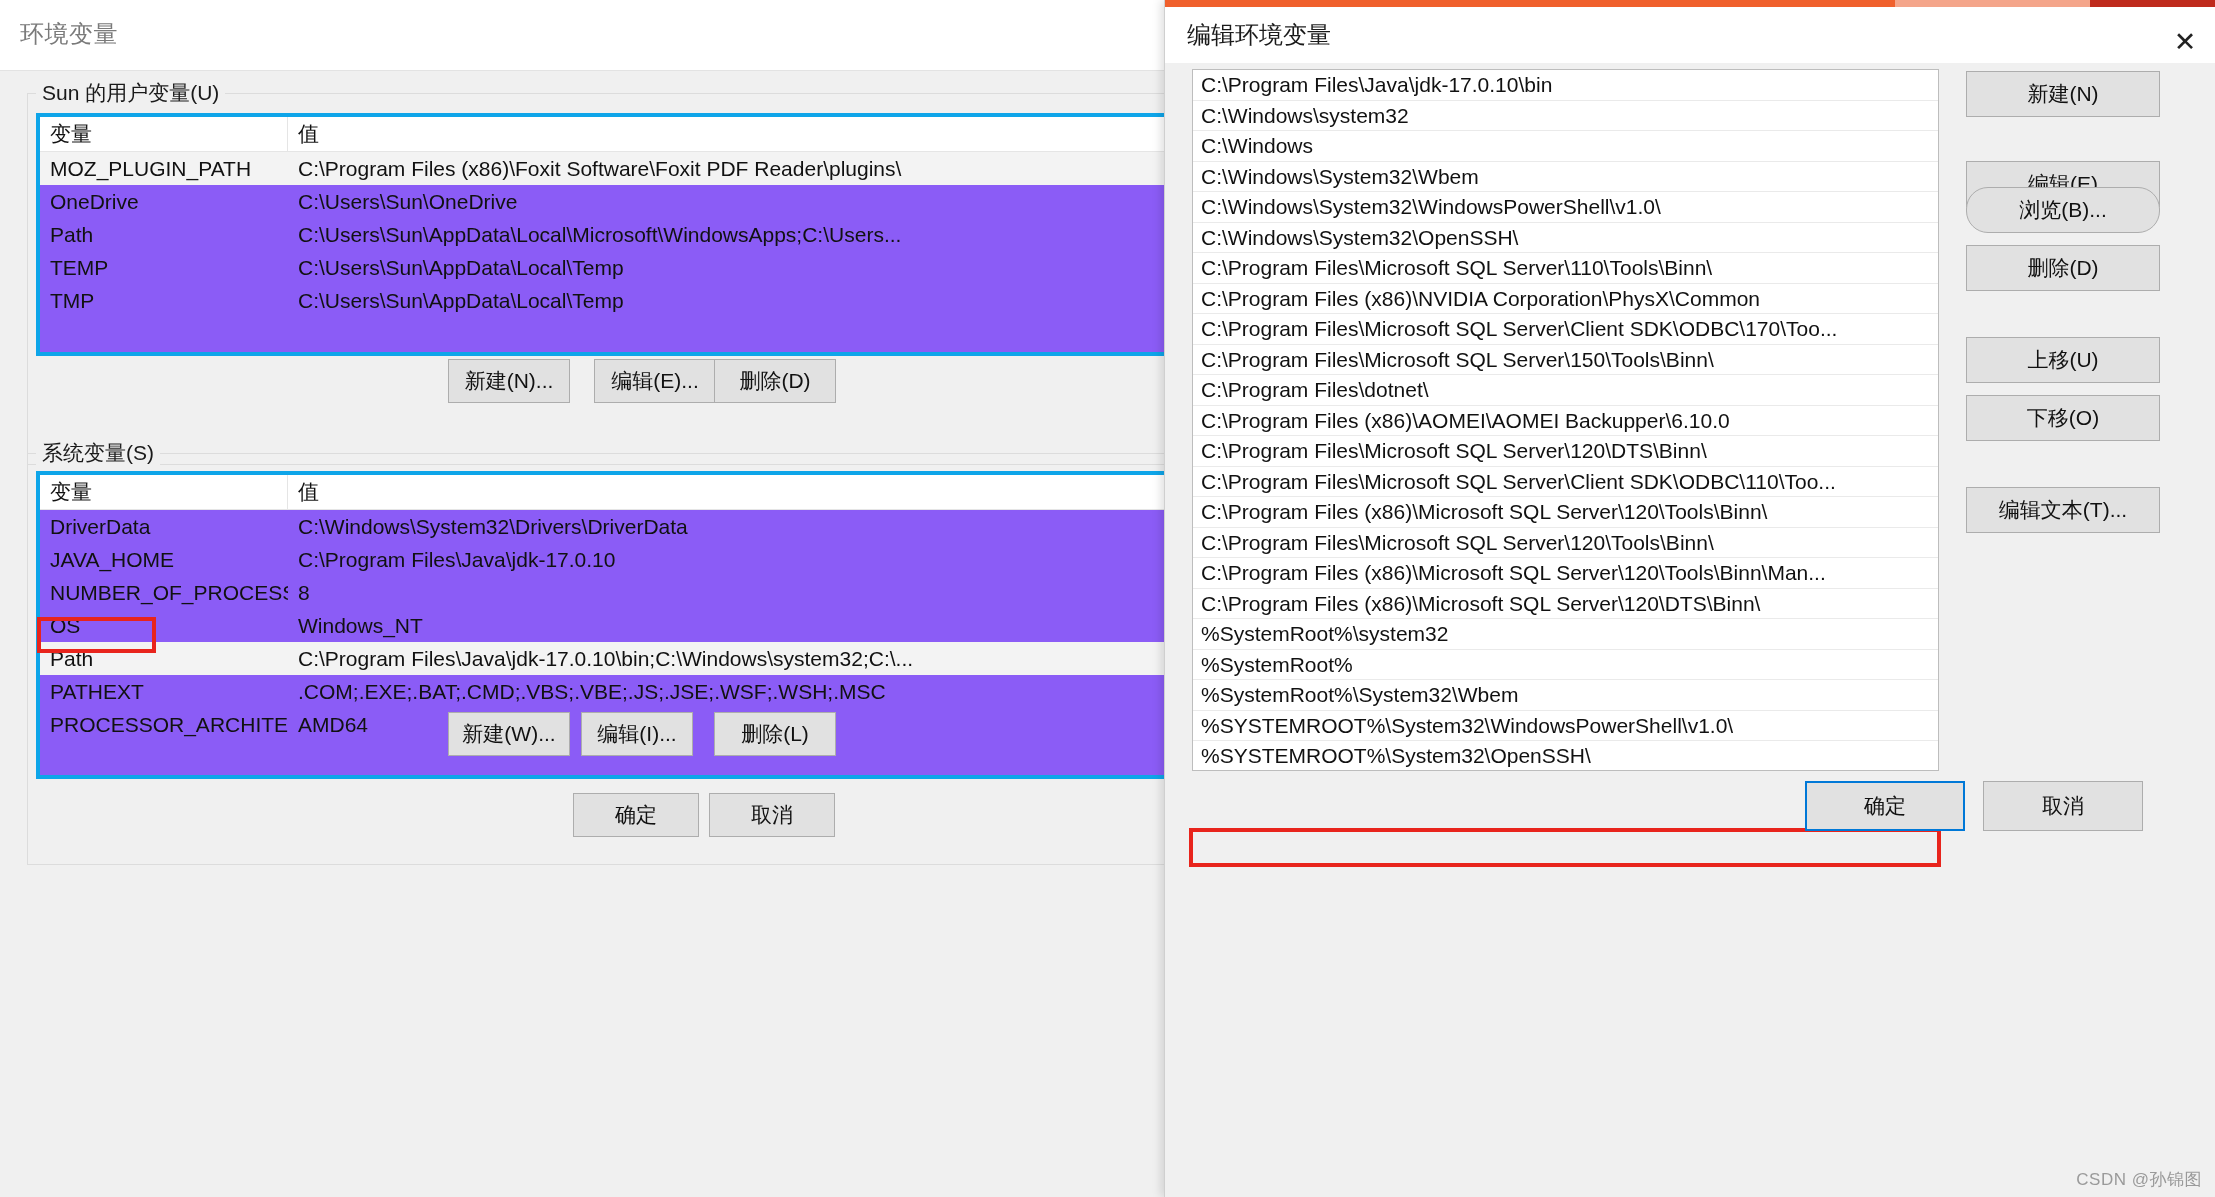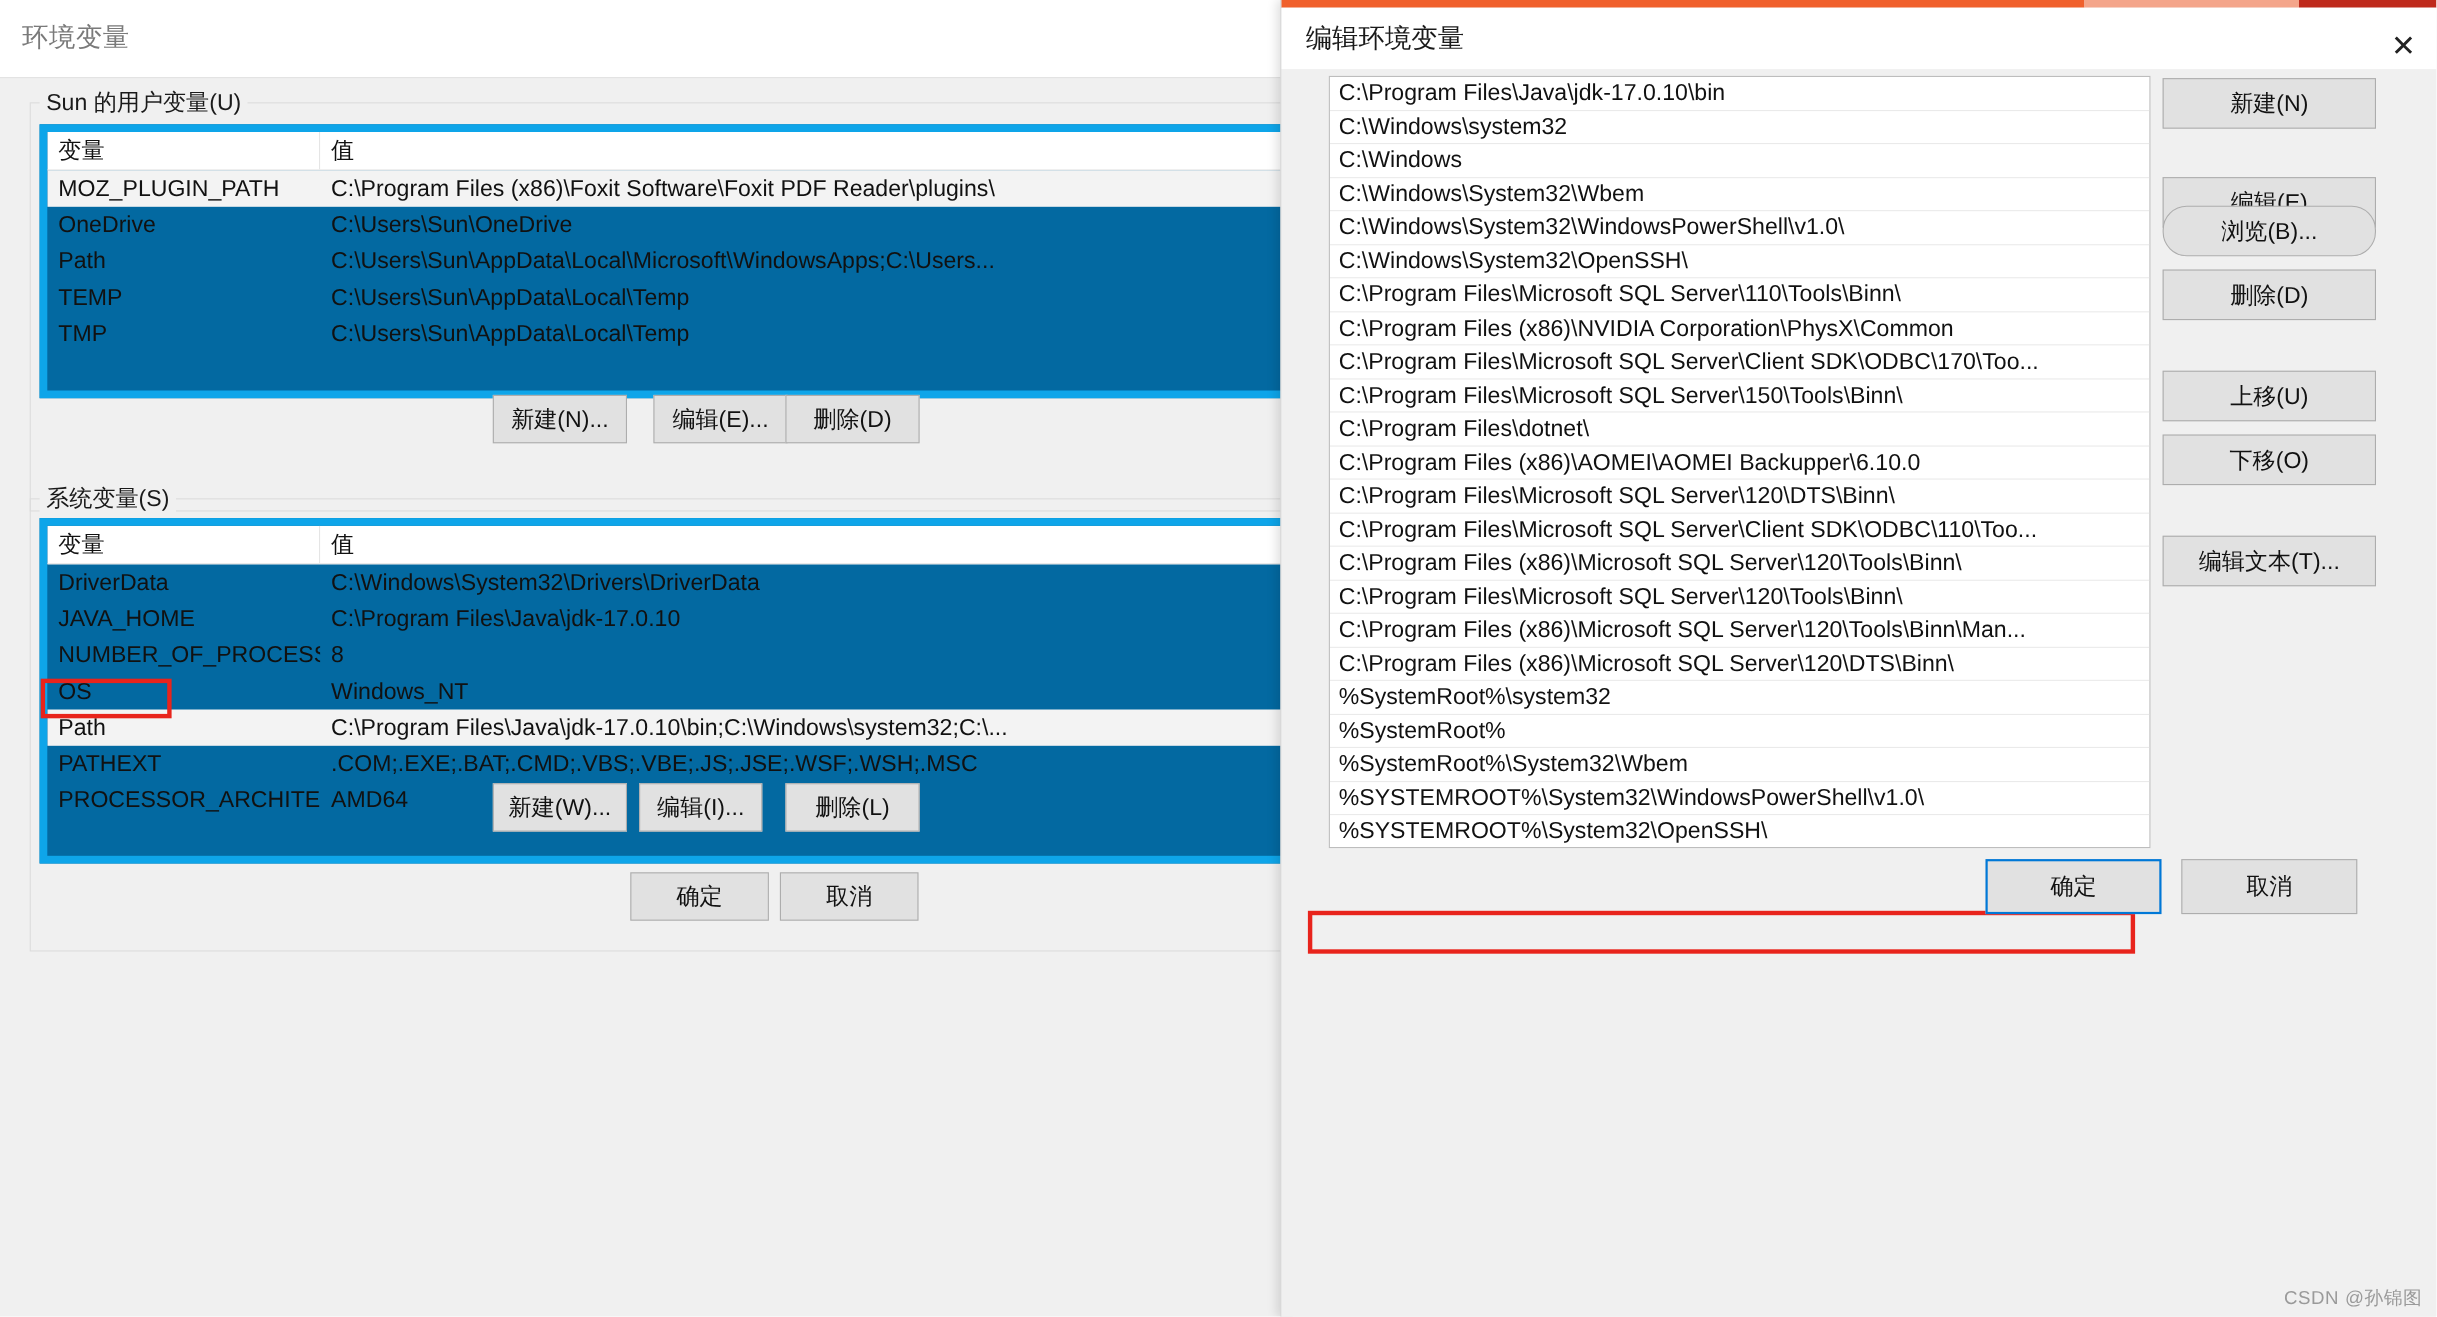--- a/index.html
+++ b/index.html
@@ -59,22 +59,22 @@
     position: absolute;
     background: #f0f0f0;
     padding: 0 6px;
     font-size: 21px;
     color: #1a1a1a;
     white-space: nowrap;
   }
 
   .lv {
     position: absolute;
-    background: #0369a1;
-    border: 7px solid #0ea5e9;
+    background: #8b5cf6;
+    border: 4px solid #0ea5e9;
     overflow: hidden;
   }
   .lv-header {
     display: flex;
     height: 34px;
     border-bottom: 1px solid #e5e5e5;
     background: #ffffff;
   }
   .lv-header .col {
     font-size: 21px;
@@ -181,21 +181,20 @@
   }
 
   #path-list {
     position: absolute;
     left: 27px; top: 6px;
     width: 745px;
     height: 700px;
     background: #ffffff;
     border: 1px solid #bdbdbd;
     overflow: hidden;
-    margin-left: 16px;
   }
   .path-item {
     height: 30.5px;
     line-height: 30.5px;
     font-size: 21px;
     color: #111;
     padding-left: 8px;
     border-bottom: 1px solid #eaeaea;
     white-space: nowrap;
     overflow: hidden;

